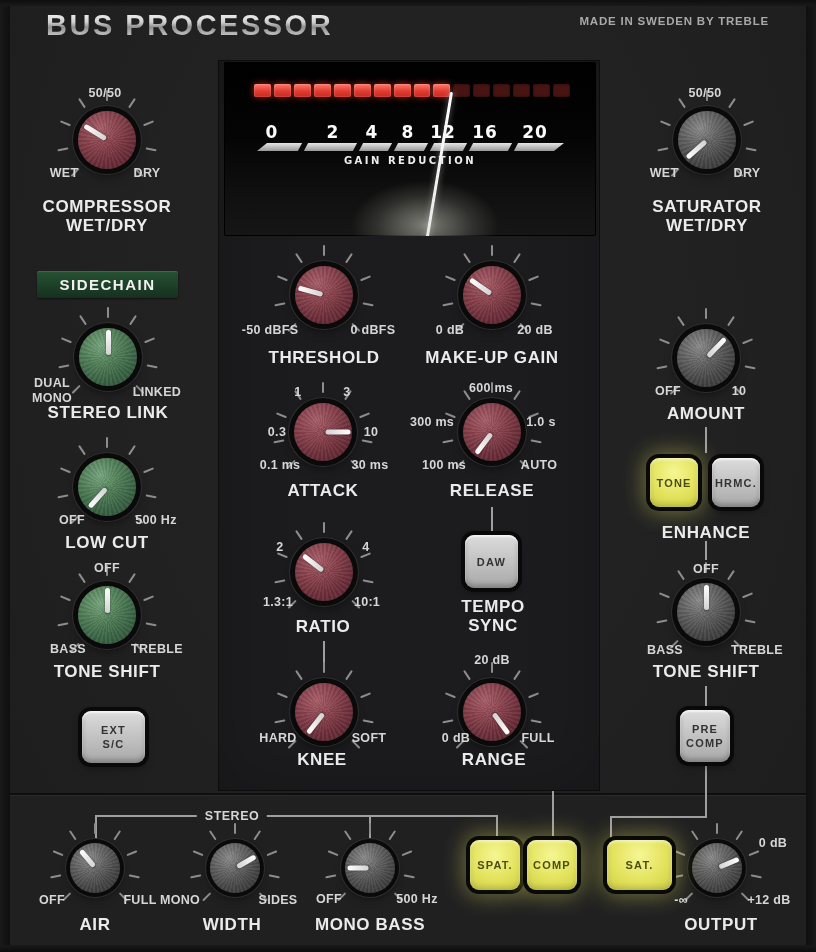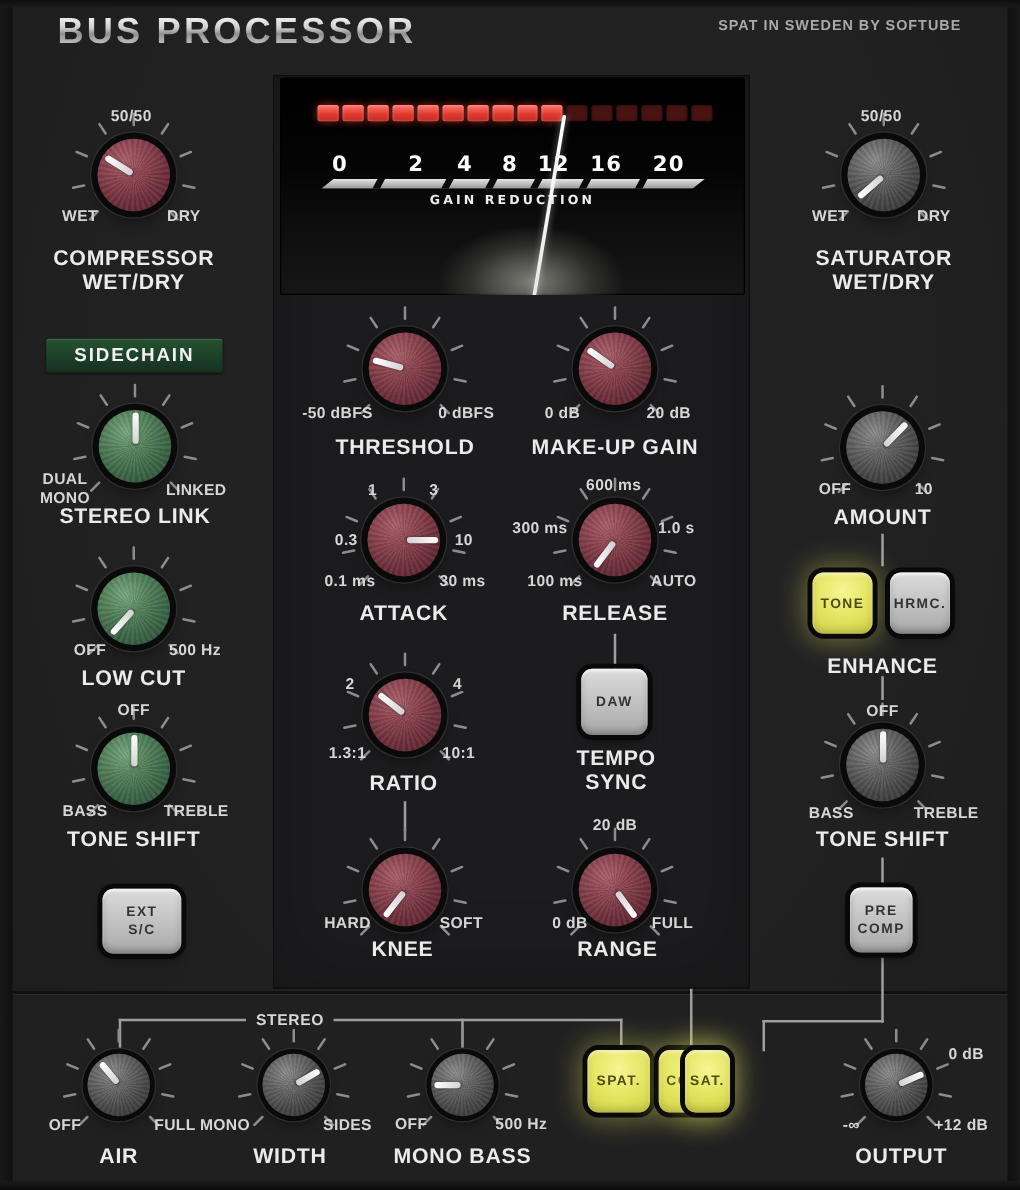--- a/index.html
+++ b/index.html
@@ -99,21 +99,21 @@
 <body>
 
 <div id="stage">
 <div id="face">
 
   <div class="panel"></div>
   <div class="bottomstrip"></div>
 
   <div class="title">BUS PROCESSOR</div>
   <div class="tagline">
-    <div>SPAT IN SWEDEN BY SOFTUBE</div>
+    <div>MADE IN SWEDEN BY TREBLE</div>
   </div>
 
   <div class="meter">
     <div class="ledrow">
           <div class="led lit"></div>
           <div class="led lit"></div>
           <div class="led lit"></div>
           <div class="led lit"></div>
           <div class="led lit"></div>
           <div class="led lit"></div>
@@ -566,21 +566,21 @@
     <span>PRE</span>
     <span>COMP</span>
   </div>
 
   <div class="pbtn lit" style="left:470px;top:840px;width:50px;height:50px">
     <span>SPAT.</span>
   </div>
   <div class="pbtn lit" style="left:527px;top:840px;width:50px;height:50px">
     <span>COMP</span>
   </div>
-  <div class="pbtn lit" style="left:548px;top:840px;width:36px;height:50px">
+  <div class="pbtn lit" style="left:607px;top:840px;width:65px;height:50px">
     <span>SAT.</span>
   </div>
 
   <div class="frame f-l"></div>
   <div class="frame f-r"></div>
   <div class="frame f-t"></div>
   <div class="frame f-b"></div>
 
 </div>
 </div>

